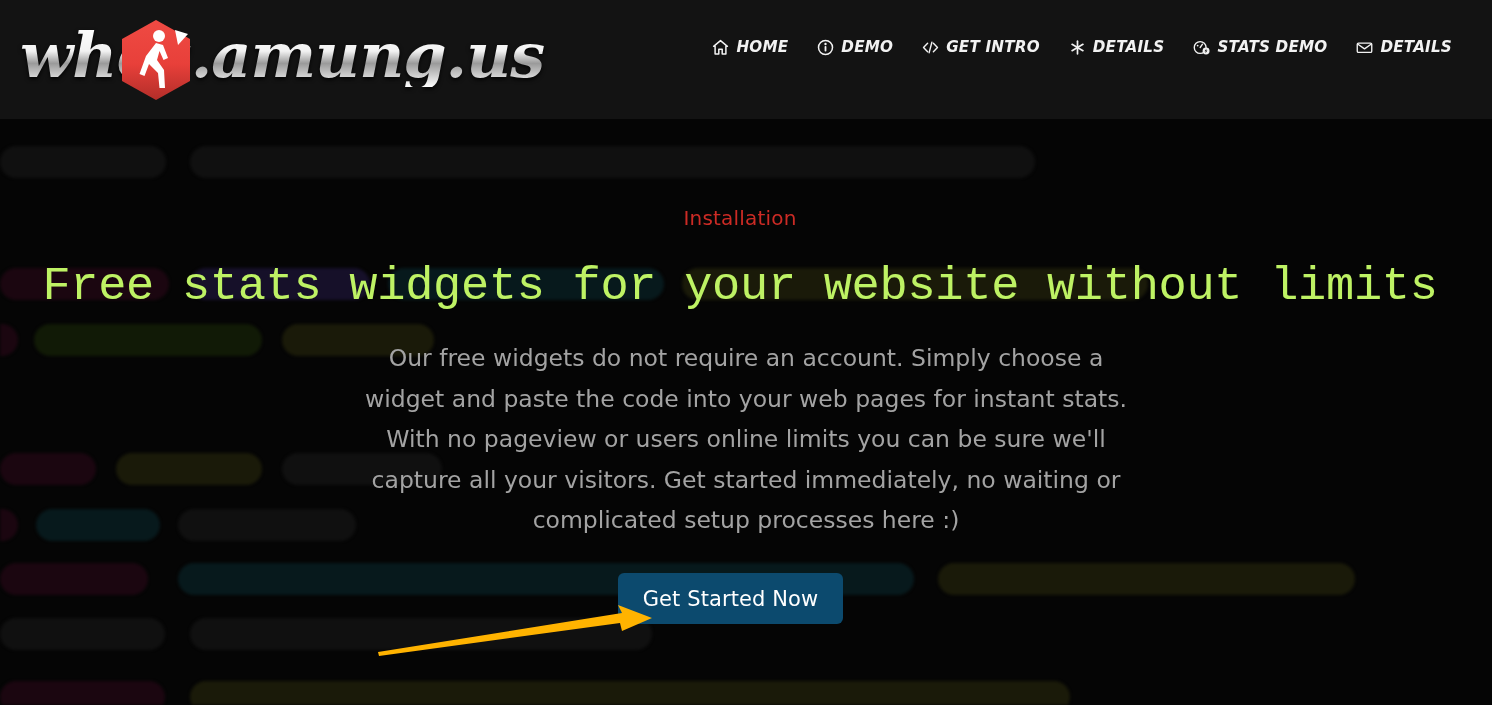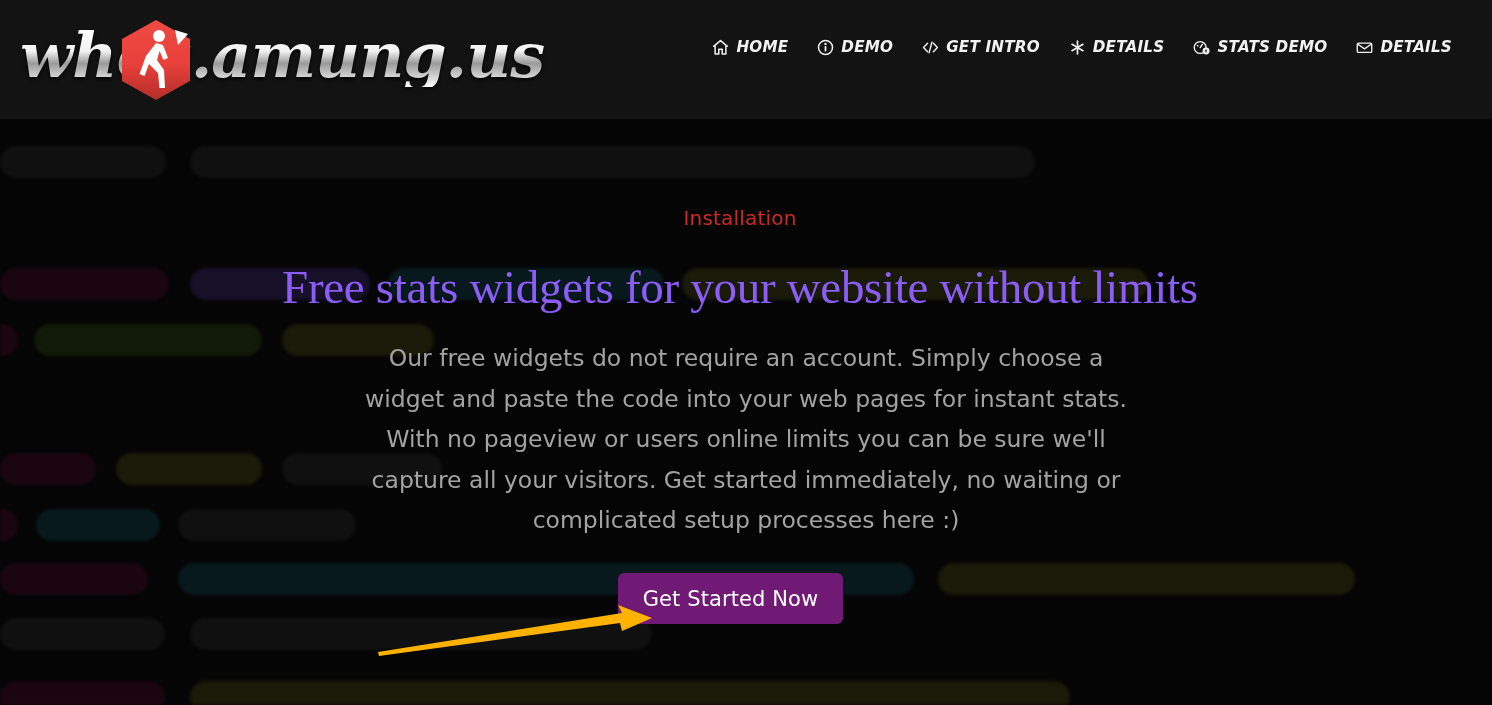--- a/index.html
+++ b/index.html
@@ -147,25 +147,25 @@
     font-family: "DejaVu Sans", sans-serif;
     font-size: 20px;
     color: #cc2b25;
     letter-spacing: 0.2px;
   }
   .headline {
     position: absolute;
     left: 0; right: 0;
     top: 159px;
     margin: 0;
-    font-family: Liberation Serif, serif;
+    font-family: Liberation Mono, monospace;
     font-weight: normal;
     font-size: 47px;
     line-height: 1.12;
-    color: #8b5cf6;
+    color: #bef264;
     letter-spacing: -0.3px;
   }
   .subcopy {
     position: absolute;
     left: 346px;
     width: 800px;
     top: 236px;
     margin: 0;
     font-family: "DejaVu Sans", sans-serif;
     font-size: 23.5px;
@@ -326,21 +326,21 @@
         <span>DETAILS</span>
       </a>
 
     </nav>
   </div>
 
   <div class="hero">
     <div class="eyebrow" style="color: rgb(204, 43, 37);">Installation</div>
     <h1 class="headline">Free stats widgets for your website without limits</h1>
     <p class="subcopy">Our free widgets do not require an account. Simply choose a widget and paste the code into your web pages for instant stats. With no pageview or users online limits you can be sure we'll capture all your visitors. Get started immediately, no waiting or complicated setup processes here :)</p>
-    <button class="cta-button" style="background: #701a75; text-align: center;">Get Started Now</button>
+    <button class="cta-button" style="background: #0c4a6e; text-align: center;">Get Started Now</button>
   </div>
 
   <span class="annotation-arrow">
     <svg viewBox="0 0 310 90" width="310" height="90" aria-hidden="true">
       <path d="M18 72 L262 33 L258 25 L292 38 L262 51 L260 43 L19 76 Z" fill="#ffb300"></path>
     </svg>
   </span>
 
 </div>
 

